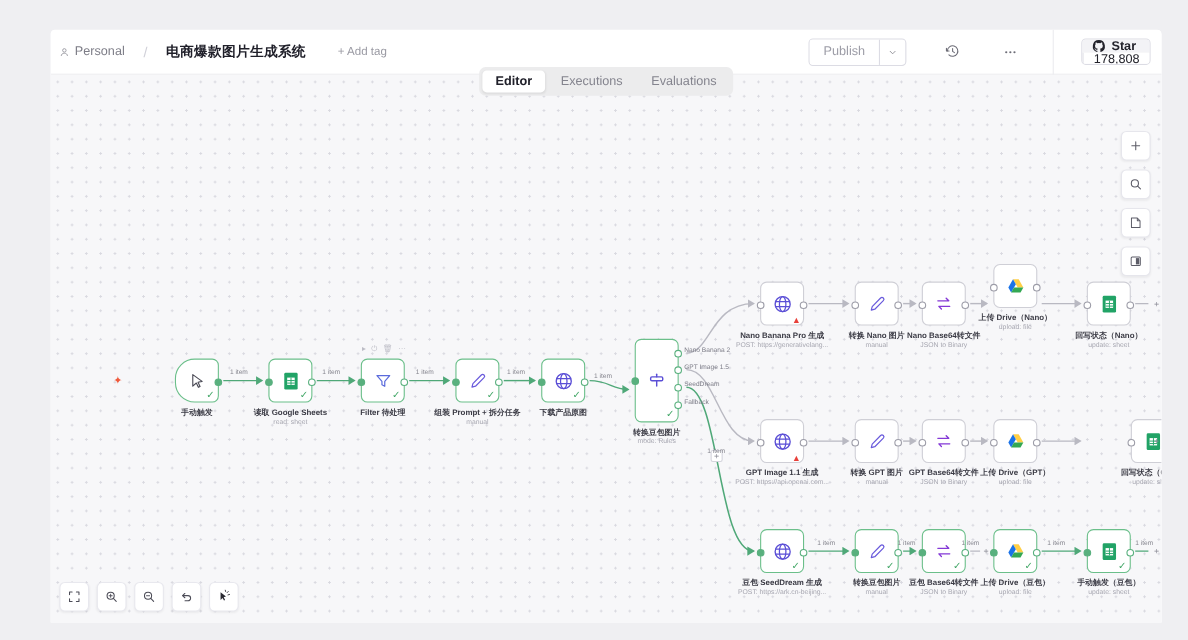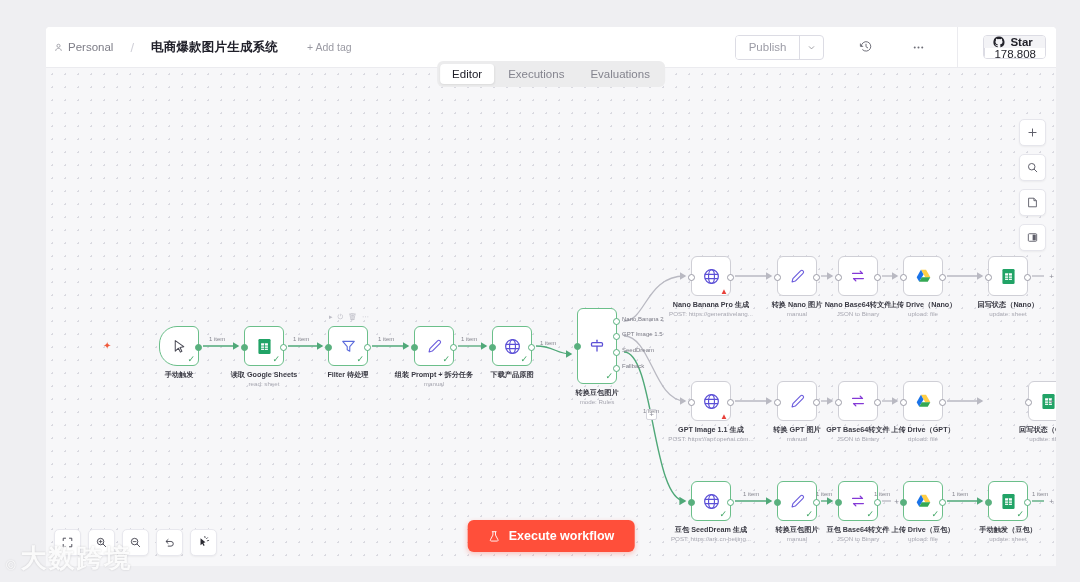--- a/index.html
+++ b/index.html
@@ -42,21 +42,21 @@
   .star-left { display: flex; align-items: center; gap: 5px; padding: 0 9px; background: #f3f3f6; font-size: 11.5px; color: #23232b; font-weight: 600; }
   .star-count { display: flex; align-items: center; padding: 0 9px; background: #fff; font-size: 11.5px; color: #23232b; border-left: 1px solid #dcdce4; }
 
   
   .tabs {
     position: absolute; left: 50%; transform: translateX(-50%); top: 34px;
     display: flex; gap: 2px; background: #ececed;
     border-radius: 6px; padding: 3px; z-index: 30;
   }
   .tab { padding: 4px 12px; font-size: 11.5px; color: #84848e; border-radius: 4px; }
-  .tab.active { background: #fff; color: #20202a; font-weight: 400; box-shadow: 0 1px 2px rgba(0,0,0,.07); text-align: right; }
+  .tab.active { background: #fff; color: #20202a; font-weight: 700; box-shadow: 0 1px 2px rgba(0,0,0,.07); text-align: right; }
 
   
   .canvas {
     position: absolute; left: 0; top: 41px; width: 1010px; height: 498px;
     background-color: #f7f7f9;
     background-image: radial-gradient(#d9d9e0 1px, transparent 1px);
     background-size: 13px 13px;
     overflow: hidden;
   }
   .canvas svg.wires { position: absolute; left: 0; top: 0; width: 1010px; height: 498px; pointer-events: none; }
@@ -387,21 +387,21 @@
           <svg width="18" height="18" viewBox="0 0 20 20">
             <path d="M4 7.2h11l-2.6-2.6M16 12.8H5l2.6 2.6" fill="none" stroke="#8438d6" stroke-width="1.4" stroke-linecap="round" stroke-linejoin="round"></path>
           </svg>
           <div class="port in"></div>
           <div class="port out"></div>
         </div>
         <div class="lbl">Nano Base64转文件</div>
         <div class="sub">JSON to Binary</div>
       </div>
 
-      <div class="node" style="left:857px; top:188px;">
+      <div class="node" style="left:857px; top:172px;">
         <div class="box">
           <svg width="19" height="19" viewBox="0 0 20 20">
             <path d="M7.3 3h5.4l4.5 7.8h-5.4z" fill="#ffcf46"></path>
             <path d="M7.3 3L2.8 10.8 5.5 15.6 10 7.8z" fill="#1a73e8"></path>
             <path d="M5.5 15.6h9l2.7-4.8H8.2z" fill="#34a853"></path>
           </svg>
           <div class="port in"></div>
           <div class="port out"></div>
         </div>
         <div class="lbl">上传 Drive（Nano）</div>
@@ -637,28 +637,17 @@
           </svg>
         </div>
         <div class="tbtn">
           <svg width="13" height="13" viewBox="0 0 20 20">
             <path d="M5.4 3.6l7.6 6.2-3.2 1 2 3.6-1.6 1-2-3.6-2.8 2.6z" fill="#2b2b33"></path>
             <path d="M14.6 4.2l1.6-1.6M15.8 7.4l2.2-.6M12.4 2.6l-.4-2" stroke="#2b2b33" stroke-width="1.2" stroke-linecap="round"></path>
           </svg>
         </div>
       </div>
 
-      <div class="execute">
-        <svg width="13" height="13" viewBox="0 0 20 20">
-          <path d="M8 2.6v5.2L4.2 15a1.3 1.3 0 0 0 1.1 2h9.4a1.3 1.3 0 0 0 1.1-2L12 7.8V2.6" fill="none" stroke="#fff" stroke-width="1.4" stroke-linejoin="round"></path>
-          <path d="M7 2.6h6" stroke="#fff" stroke-width="1.4" stroke-linecap="round"></path>
-        </svg>
-        <span>Execute workflow</span>
-      </div>
 
     </div>
   </div>
 
-  <div class="watermark">
-    <span class="wm-mark">©</span>
-    <span>大数跨境</span>
-  </div>
 </div>
 
 </body></html>

